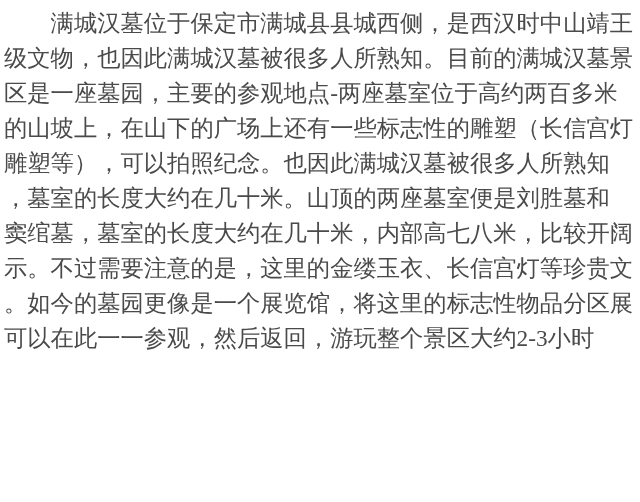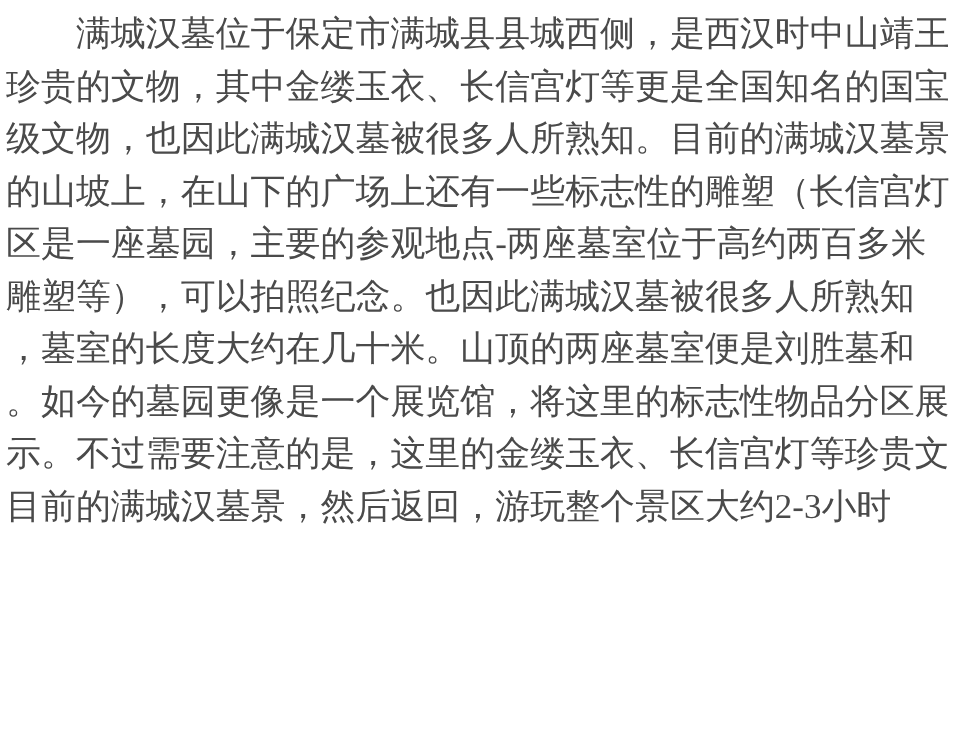--- a/index.html
+++ b/index.html
@@ -34,23 +34,23 @@
   .paragraph-line.first {
     text-indent: 2em;
   }
 </style>
 </head>
 <body>
 
 <div class="page">
   <div class="paragraph">
     <div class="paragraph-line first">满城汉墓位于保定市满城县县城西侧，是西汉时中山靖王</div>
-    <div class="paragraph-line">珍贵的文物，其中金缕玉衣、长信宫灯等更是全国知名的国宝</div>
     <div class="paragraph-line">级文物，也因此满城汉墓被很多人所熟知。目前的满城汉墓景</div>
+    <div class="paragraph-line">区是一座墓园，主要的参观地点-两座墓室位于高约两百多米</div>
     <div class="paragraph-line">的山坡上，在山下的广场上还有一些标志性的雕塑（长信宫灯</div>
-    <div class="paragraph-line">区是一座墓园，主要的参观地点-两座墓室位于高约两百多米</div>
     <div class="paragraph-line">雕塑等），可以拍照纪念。也因此满城汉墓被很多人所熟知</div>
     <div class="paragraph-line">，墓室的长度大约在几十米。山顶的两座墓室便是刘胜墓和</div>
+    <div class="paragraph-line">窦绾墓，墓室的长度大约在几十米，内部高七八米，比较开阔</div>
+    <div class="paragraph-line">示。不过需要注意的是，这里的金缕玉衣、长信宫灯等珍贵文</div>
     <div class="paragraph-line">。如今的墓园更像是一个展览馆，将这里的标志性物品分区展</div>
-    <div class="paragraph-line">示。不过需要注意的是，这里的金缕玉衣、长信宫灯等珍贵文</div>
-    <div class="paragraph-line">目前的满城汉墓景，然后返回，游玩整个景区大约2-3小时</div>
+    <div class="paragraph-line">可以在此一一参观，然后返回，游玩整个景区大约2-3小时</div>
   </div>
 </div>
 
 </body></html>

